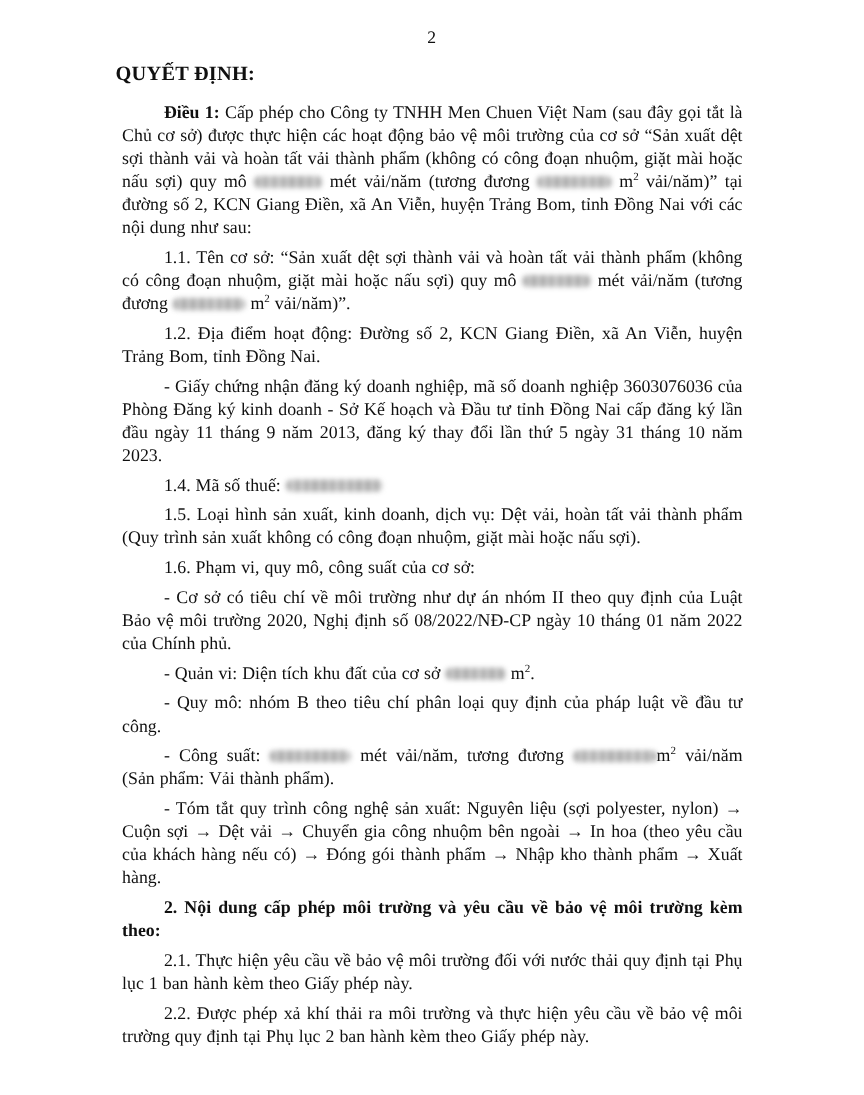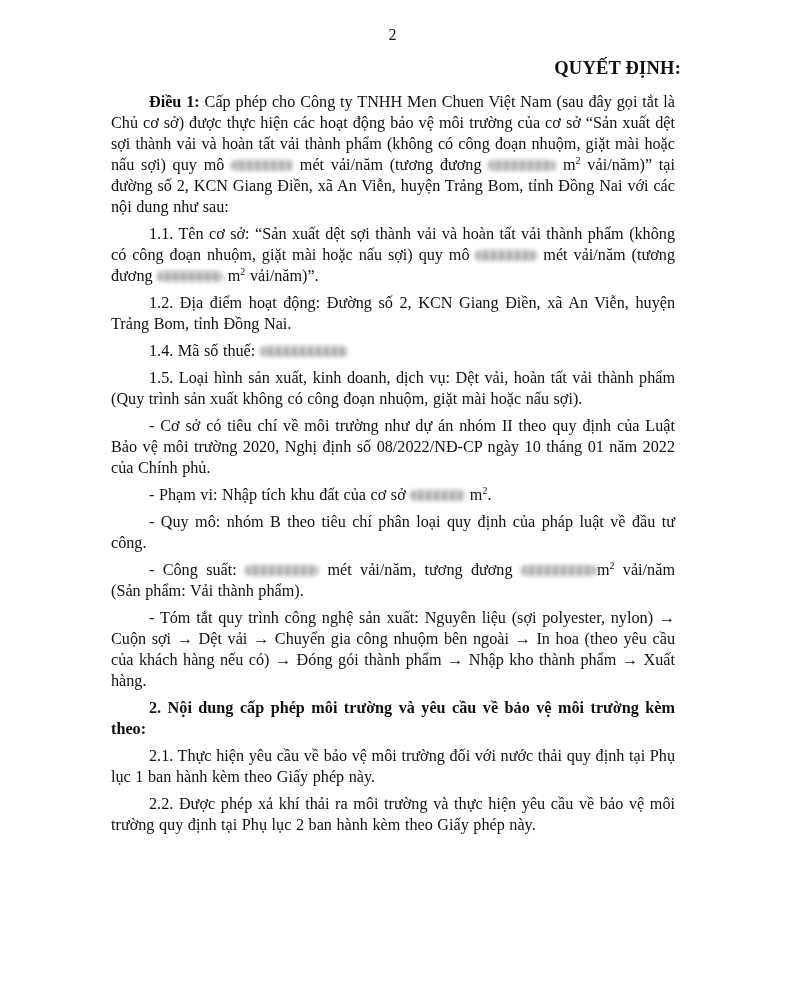--- a/index.html
+++ b/index.html
@@ -25,21 +25,21 @@
     font-size: 16px;
   }
   .content {
     position: absolute;
     left: 105px;
     top: 58px;
     width: 576px;
   }
   .title {
     margin: 0 0 13px 0;
-    text-align: right;
+    text-align: left;
     font-size: 18.5px;
     font-weight: bold;
     letter-spacing: 0.2px;
   }
   .para {
     margin: 6px;
     font-size: 16.2px;
     line-height: 21px;
     text-align: justify;
     text-indent: 38px;
@@ -67,24 +67,26 @@
 <body>
 
 <div class="page">
   <div class="pagenum">2</div>
   <div class="content">
     <h1 class="title">QUYẾT ĐỊNH:</h1>
     <div id="paragraphs">
         <p class="para body"><span class="bold ">Điều 1: </span><span class="">Cấp phép cho Công ty TNHH Men Chuen Việt Nam (sau đây gọi tắt là Chủ cơ sở) được thực hiện các hoạt động bảo vệ môi trường của cơ sở “Sản xuất dệt sợi thành vải và hoàn tất vải thành phẩm (không có công đoạn nhuộm, giặt mài hoặc nấu sợi) quy mô </span><span class="redacted" style="width: 62px;"></span><span class=""> mét vải/năm (tương đương </span><span class="redacted" style="width: 68px;"></span><span class=""> m</span><sup>2</sup><span class=""> vải/năm)” tại đường số 2, KCN Giang Điền, xã An Viễn, huyện Trảng Bom, tỉnh Đồng Nai với các nội dung như sau:</span></p>
         <p class="para body"><span class="">1.1. Tên cơ sở: “Sản xuất dệt sợi thành vải và hoàn tất vải thành phẩm (không có công đoạn nhuộm, giặt mài hoặc nấu sợi) quy mô </span><span class="redacted" style="width: 62px;"></span><span class=""> mét vải/năm (tương đương </span><span class="redacted" style="width: 66px;"></span><span class=""> m</span><sup>2</sup><span class=""> vải/năm)”.</span></p>
         <p class="para body"><span class="">1.2. Địa điểm hoạt động: Đường số 2, KCN Giang Điền, xã An Viễn, huyện Trảng Bom, tỉnh Đồng Nai.</span></p>
+        <p class="para body"><span class="">- Giấy chứng nhận đăng ký doanh nghiệp, mã số doanh nghiệp 3603076036 của Phòng Đăng ký kinh doanh - Sở Kế hoạch và Đầu tư tỉnh Đồng Nai cấp đăng ký lần đầu ngày 11 tháng 9 năm 2013, đăng ký thay đổi lần thứ 5 ngày 31 tháng 10 năm 2023.</span></p>
         <p class="para body"><span class="">1.4. Mã số thuế: </span><span class="redacted" style="width: 88px;"></span></p>
         <p class="para body"><span class="">1.5. Loại hình sản xuất, kinh doanh, dịch vụ: Dệt vải, hoàn tất vải thành phẩm (Quy trình sản xuất không có công đoạn nhuộm, giặt mài hoặc nấu sợi).</span></p>
+        <p class="para body"><span class="">1.6. Phạm vi, quy mô, công suất của cơ sở:</span></p>
         <p class="para body"><span class="">- Cơ sở có tiêu chí về môi trường như dự án nhóm II theo quy định của Luật Bảo vệ môi trường 2020, Nghị định số 08/2022/NĐ-CP ngày 10 tháng 01 năm 2022 của Chính phủ.</span></p>
-        <p class="para body"><span class="">- Phạm vi: Nhập tích khu đất của cơ sở </span><span class="redacted" style="width: 55px;"></span><span class=""> m</span><sup>2</sup><span class="">.</span></p>
+        <p class="para body"><span class="">- Quản vi: Diện tích khu đất của cơ sở </span><span class="redacted" style="width: 55px;"></span><span class=""> m</span><sup>2</sup><span class="">.</span></p>
         <p class="para body"><span class="">- Quy mô: nhóm B theo tiêu chí phân loại quy định của pháp luật về đầu tư công.</span></p>
         <p class="para body"><span class="">- Công suất: </span><span class="redacted" style="width: 74px;"></span><span class=""> mét vải/năm, tương đương </span><span class="redacted" style="width: 76px;"></span><span class="">m</span><sup>2</sup><span class=""> vải/năm (Sản phẩm: Vải thành phẩm).</span></p>
         <p class="para body"><span class="">- Tóm tắt quy trình công nghệ sản xuất: </span><span class="italic">Nguyên liệu (sợi polyester, nylon) → Cuộn sợi → Dệt vải → Chuyển gia công nhuộm bên ngoài → In hoa (theo yêu cầu của khách hàng nếu có) → Đóng gói thành phẩm → Nhập kho thành phẩm → Xuất hàng.</span></p>
         <p class="para heading"><span class="bold ">2. Nội dung cấp phép môi trường và yêu cầu về bảo vệ môi trường kèm theo:</span></p>
         <p class="para body"><span class="">2.1. Thực hiện yêu cầu về bảo vệ môi trường đối với nước thải quy định tại Phụ lục 1 ban hành kèm theo Giấy phép này.</span></p>
         <p class="para body"><span class="">2.2. Được phép xả khí thải ra môi trường và thực hiện yêu cầu về bảo vệ môi trường quy định tại Phụ lục 2 ban hành kèm theo Giấy phép này.</span></p>
       </div>
   </div>
 </div>
 

